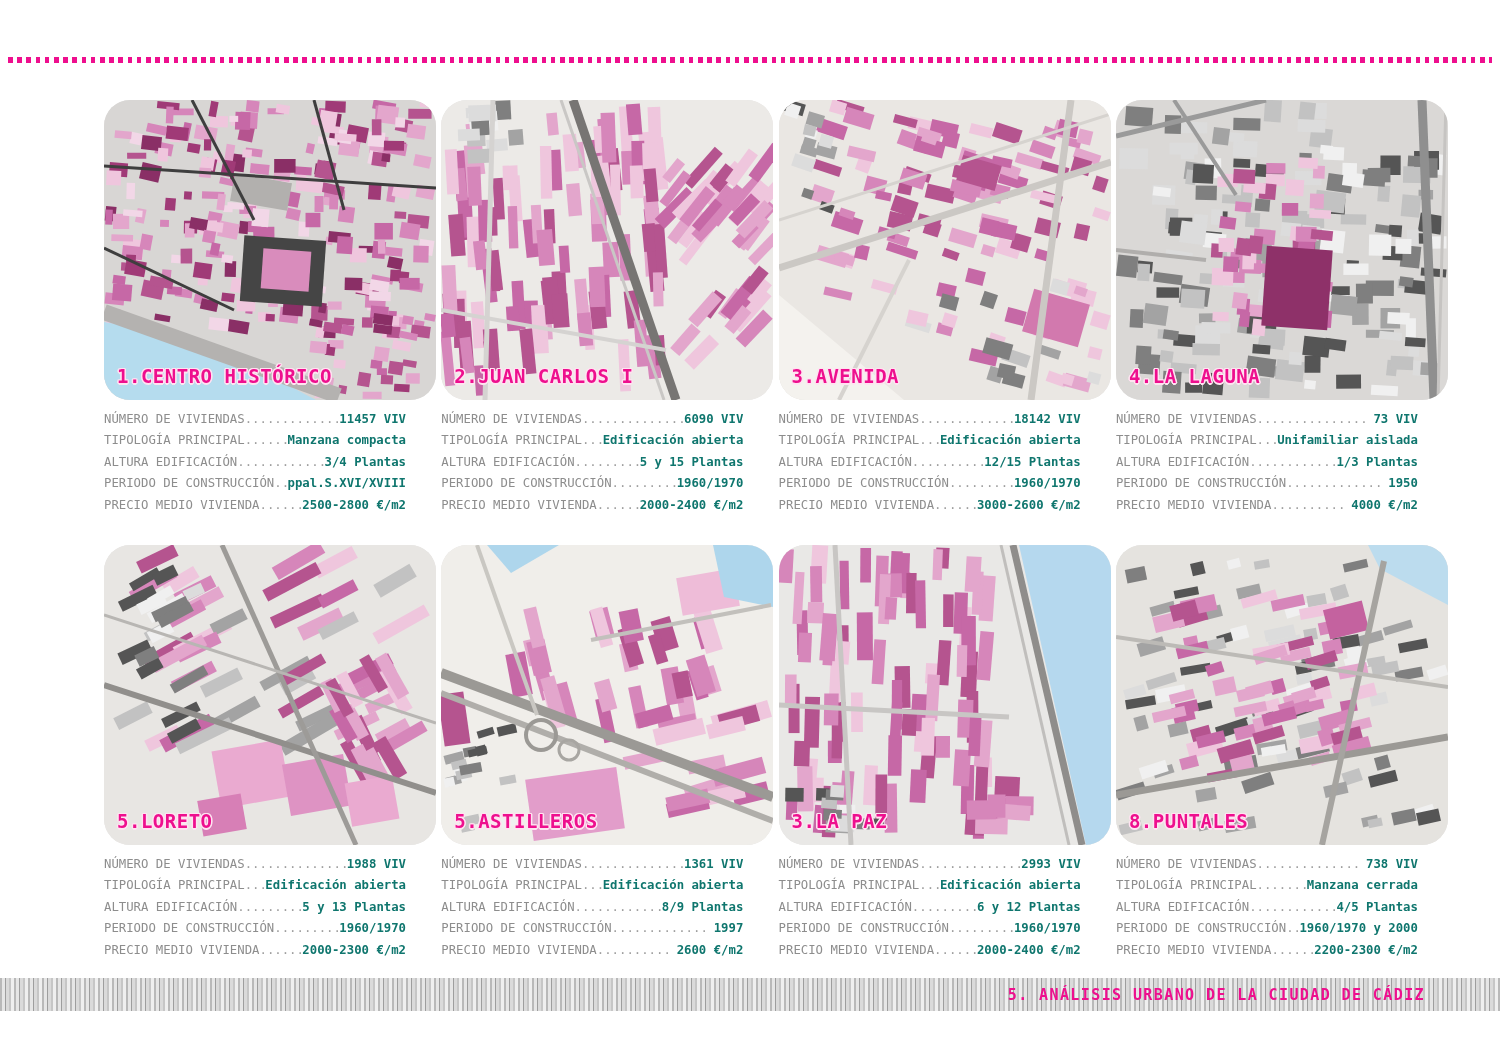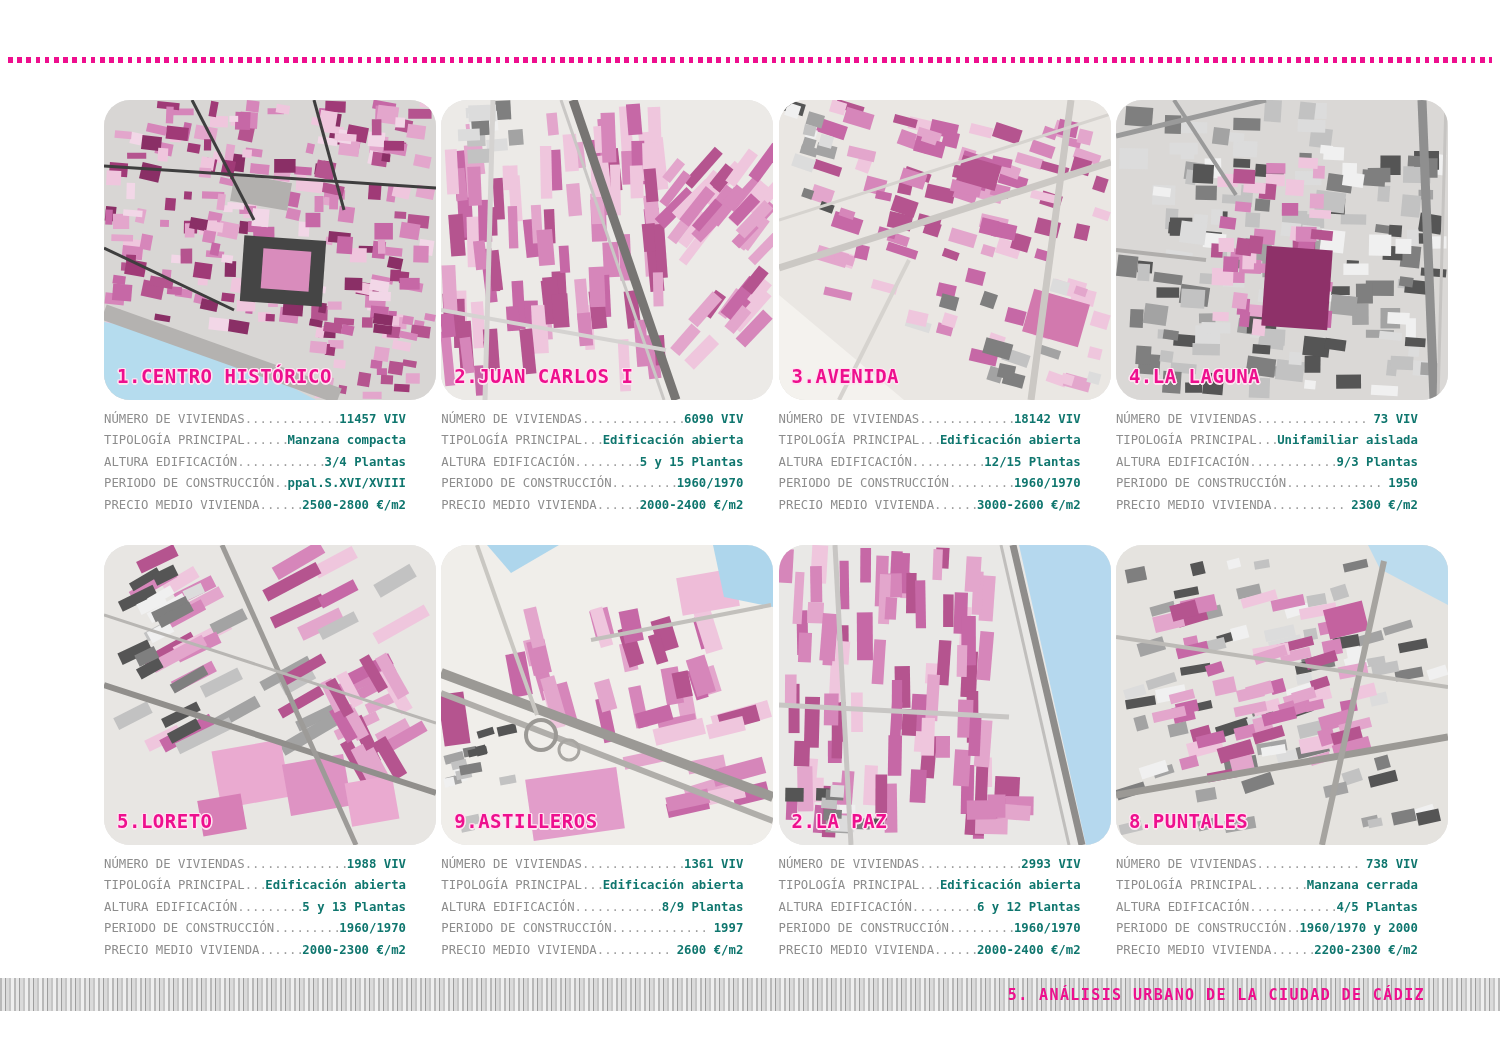--- a/index.html
+++ b/index.html
@@ -917,31 +917,31 @@
             <span class="val">73 VIV</span>
           </div>
           <div class="stat-line">
             <span class="lbl">TIPOLOGÍA PRINCIPAL</span>
             <span class="dots">...</span>
             <span class="val">Unifamiliar aislada</span>
           </div>
           <div class="stat-line">
             <span class="lbl">ALTURA EDIFICACIÓN</span>
             <span class="dots">............</span>
-            <span class="val">9/3 Plantas</span>
+            <span class="val">1/3 Plantas</span>
           </div>
           <div class="stat-line">
             <span class="lbl">PERIODO DE CONSTRUCCIÓN</span>
             <span class="dots">.............</span>
             <span class="val">1950</span>
           </div>
           <div class="stat-line">
             <span class="lbl">PRECIO MEDIO VIVIENDA</span>
             <span class="dots">..........</span>
-            <span class="val">2300 €/m2</span>
+            <span class="val">4000 €/m2</span>
           </div>
         </div>
   </section>
 
   <section class="panel">
     <div class="map">
       <svg class="map-svg" viewBox="0 0 332 300" preserveAspectRatio="none">
             <rect x="0" y="0" width="332" height="300" fill="#e8e6e3"></rect>
             <rect x="176.33187315040195" y="128.93423744645227" width="34.75896417023614" height="13.652514987625182" fill="#c2c2c2" transform="rotate(-29.1 193.7 135.8)"></rect>
             <rect x="260.9872007192115" y="150.96928176479946" width="39.124709925148636" height="10.323723469628021" fill="#e3a6cc" transform="rotate(-25.4 280.5 156.1)"></rect>
@@ -1121,21 +1121,21 @@
             <rect x="0" y="148" width="26" height="52" fill="#b5548f" transform="rotate(-8 13 174)"></rect>
             <polygon points="46,0 118,0 70,28" fill="#aed6ec"></polygon>
             <polygon points="272,0 332,0 332,62 283,52" fill="#aed6ec"></polygon>
             <line x1="0" y1="128" x2="332" y2="252" stroke="#9b9995" stroke-width="10"></line>
             <line x1="0" y1="148" x2="332" y2="276" stroke="#b0aeaa" stroke-width="6"></line>
             <line x1="150" y1="95" x2="330" y2="60" stroke="#c2c0bc" stroke-width="4"></line>
             <line x1="36" y1="0" x2="96" y2="170" stroke="#c9c7c2" stroke-width="4"></line>
             <circle cx="100" cy="190" r="15" fill="none" stroke="#9b9995" stroke-width="4"></circle>
             <circle cx="128" cy="205" r="10" fill="none" stroke="#a8a6a2" stroke-width="3"></circle>
           </svg>
-      <div class="map-title">9.ASTILLEROS</div>
+      <div class="map-title">5.ASTILLEROS</div>
     </div>
     <div class="stats">
           <div class="stat-line">
             <span class="lbl">NÚMERO DE VIVIENDAS</span>
             <span class="dots">..............</span>
             <span class="val">1361 VIV</span>
           </div>
           <div class="stat-line">
             <span class="lbl">TIPOLOGÍA PRINCIPAL</span>
             <span class="dots">....</span>
@@ -1262,21 +1262,21 @@
             <rect x="46.79522224136462" y="244.73673001955083" width="17.63713984657079" height="10.369132452178746" fill="#7f7f7f" transform="rotate(2.6 55.6 249.9)"></rect>
             <rect x="44.41444430630787" y="264.4559090775169" width="18.270132660865784" height="11.388641646597534" fill="#7f7f7f" transform="rotate(3.0 53.5 270.2)"></rect>
             <rect x="51.87970812295216" y="273.9335038463936" width="23.643382398877293" height="12.71557842567563" fill="#dcdcdc" transform="rotate(3.3 63.7 280.3)"></rect>
             <rect x="51.41460497979082" y="240.14273810386348" width="13.60326847806573" height="12.111448836047202" fill="#dcdcdc" transform="rotate(3.2 58.2 246.2)"></rect>
             <polygon points="240,0 332,0 332,300 307,300" fill="#b5d8ee"></polygon>
             <line x1="234" y1="0" x2="303" y2="300" stroke="#8f8d8b" stroke-width="7"></line>
             <line x1="222" y1="0" x2="290" y2="300" stroke="#c0bebc" stroke-width="3"></line>
             <line x1="56" y1="0" x2="72" y2="300" stroke="#c8c6c4" stroke-width="5"></line>
             <line x1="0" y1="160" x2="230" y2="172" stroke="#c8c6c4" stroke-width="5"></line>
           </svg>
-      <div class="map-title">2.LA PAZ</div>
+      <div class="map-title">3.LA PAZ</div>
     </div>
     <div class="stats">
           <div class="stat-line">
             <span class="lbl">NÚMERO DE VIVIENDAS</span>
             <span class="dots">..............</span>
             <span class="val">2993 VIV</span>
           </div>
           <div class="stat-line">
             <span class="lbl">TIPOLOGÍA PRINCIPAL</span>
             <span class="dots">....</span>

